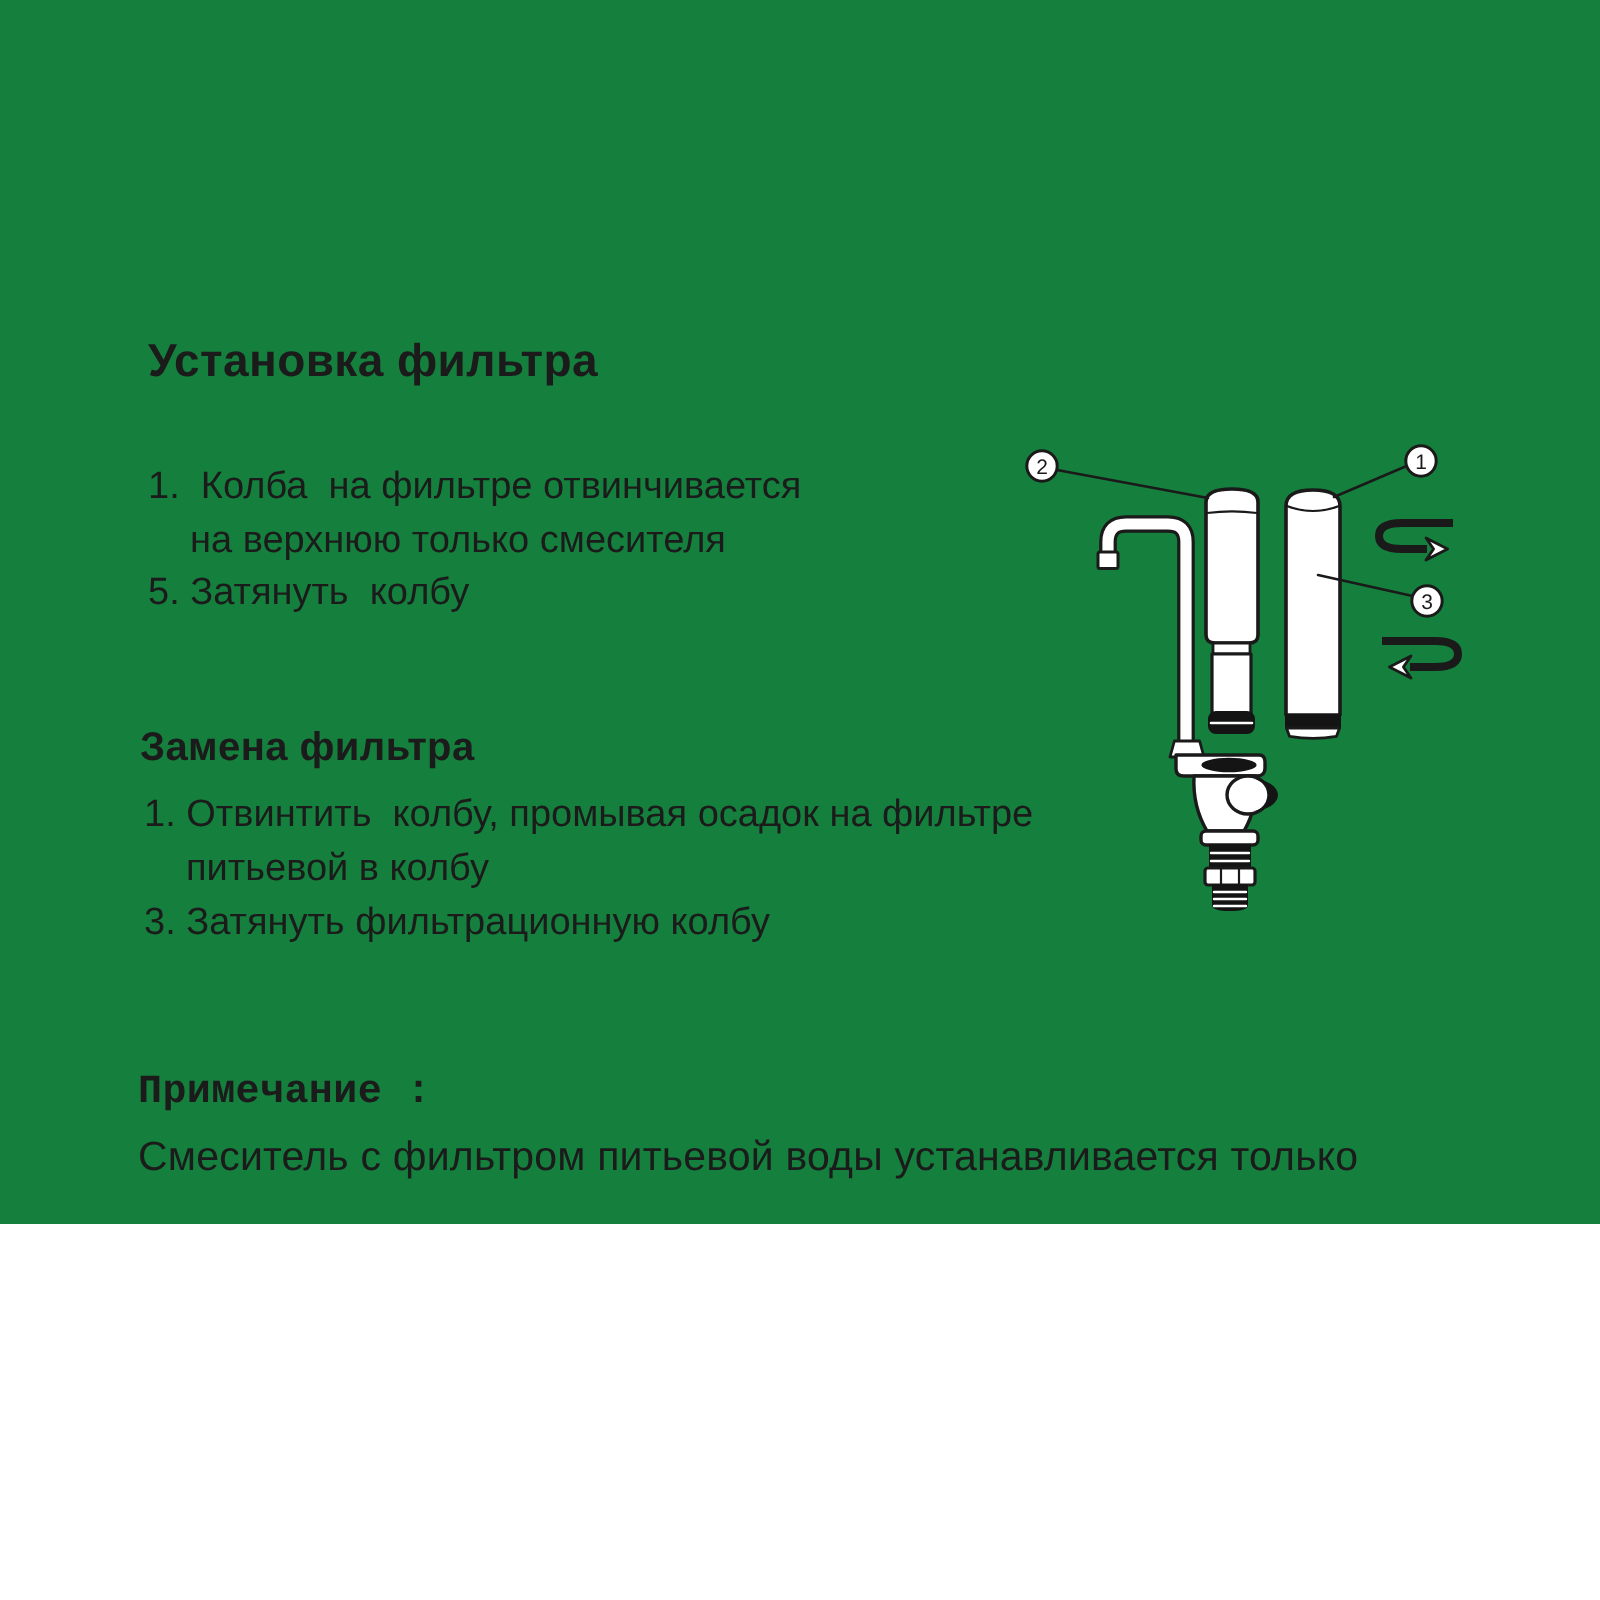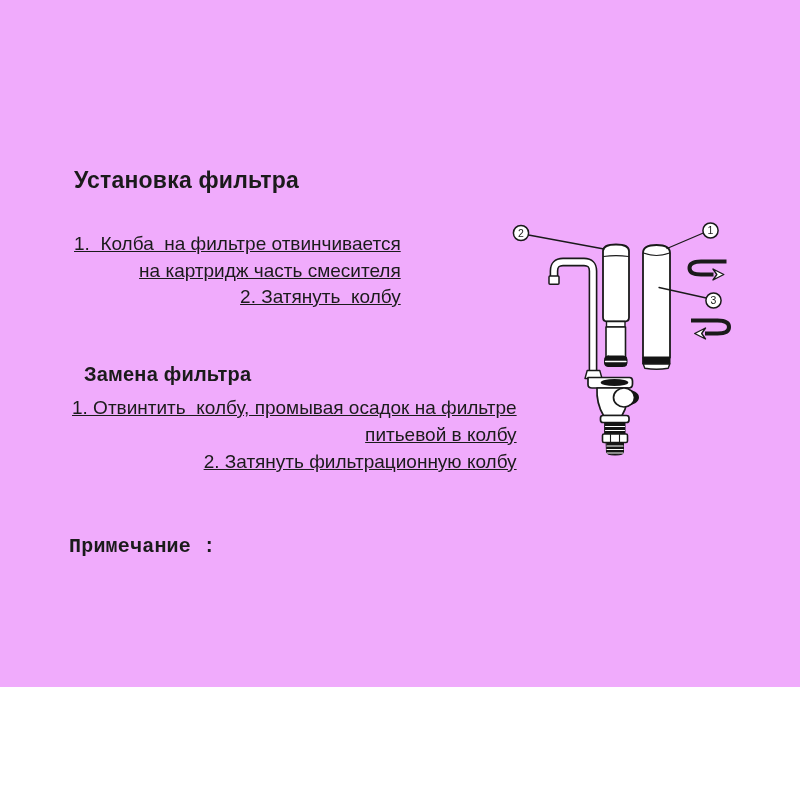--- a/index.html
+++ b/index.html
@@ -1,67 +1,68 @@
 <!DOCTYPE html>
 <html><head>
 <meta charset="utf-8">
 <style>
   html,body{margin:0;padding:0;}
   body{
     width:800px;height:800px;background:#ffffff;
     font-family:"Liberation Sans","DejaVu Sans",sans-serif;
     color:#1b1b1b;overflow:hidden;
   }
-  .page{position:relative;width:800px;height:687px;background:#f0abfc;text-align:right;}
+  .page{position:relative;width:800px;height:612px;background:#15803d;}
   .h-title{
     position:absolute;left:74px;top:167px;margin:0;
     font-size:23px;font-weight:bold;letter-spacing:.2px;white-space:pre;
   }
   .h-sub{
     position:absolute;margin:0;
     font-size:20px;font-weight:bold;letter-spacing:.2px;white-space:pre;
   }
-  .h-replace{left:70px;top:363px;margin-left:14px;}
+  .h-replace{left:70px;top:363px;}
   .h-note{left:69px;top:535px;font-family:Liberation Mono, monospace;}
   .steps{position:absolute;font-size:19px;}
   .steps-install{left:74px;top:231px;line-height:26.5px;}
   .steps-replace{left:72px;top:394px;line-height:27px;}
-  .step-line{white-space:pre;text-decoration:underline;}
+  .step-line{white-space:pre;}
   .indent{padding-left:21px;}
   .note-text{
     position:absolute;left:69px;top:563px;
     font-size:20.5px;line-height:31px;letter-spacing:.1px;
   }
   .note-line{white-space:pre;}
   .diagram{position:absolute;left:480px;top:200px;width:300px;height:300px;}
 </style>
 </head>
 <body>
 
 <div class="page">
 
   <h1 class="h-title">Установка фильтра</h1>
 
   <div class="steps steps-install">
     <div class="step-line">1.  Колба  на фильтре отвинчивается</div>
-    <div class="step-line indent">на картридж часть смесителя</div>
-    <div class="step-line">2. Затянуть  колбу</div>
+    <div class="step-line indent">на верхнюю только смесителя</div>
+    <div class="step-line">5. Затянуть  колбу</div>
   </div>
 
   <h2 class="h-sub h-replace">Замена фильтра</h2>
 
   <div class="steps steps-replace">
     <div class="step-line">1. Отвинтить  колбу, промывая осадок на фильтре</div>
     <div class="step-line indent">питьевой в колбу</div>
-    <div class="step-line">2. Затянуть фильтрационную колбу</div>
+    <div class="step-line">3. Затянуть фильтрационную колбу</div>
   </div>
 
   <h2 class="h-sub h-note">Примечание :</h2>
 
   <div class="note-text">
+    <div class="note-line">Смеситель с фильтром питьевой воды устанавливается только</div>
   </div>
 
   <svg class="diagram" viewBox="0 0 300 300">
     <g fill="#ffffff" stroke="#1a1a1a" stroke-linejoin="round" stroke-linecap="round">
 
       <g>
         <path d="M163,53 Q163,45 176.5,45 Q190,45 190,53 L190,157.5 L163,157.5 Z" stroke-width="1.8"></path>
         <path d="M163.5,53 Q176.5,58 189.5,53" fill="none" stroke-width="1.1"></path>
         <path d="M163,157.5 h27 v6.5 h-27 Z" fill="#141414" stroke="#141414" stroke-width="1"></path>
         <path d="M163.2,164 h26.6 l-1.6,4.2 q-11.7,2 -23.4,0 Z" stroke-width="1.4"></path>

